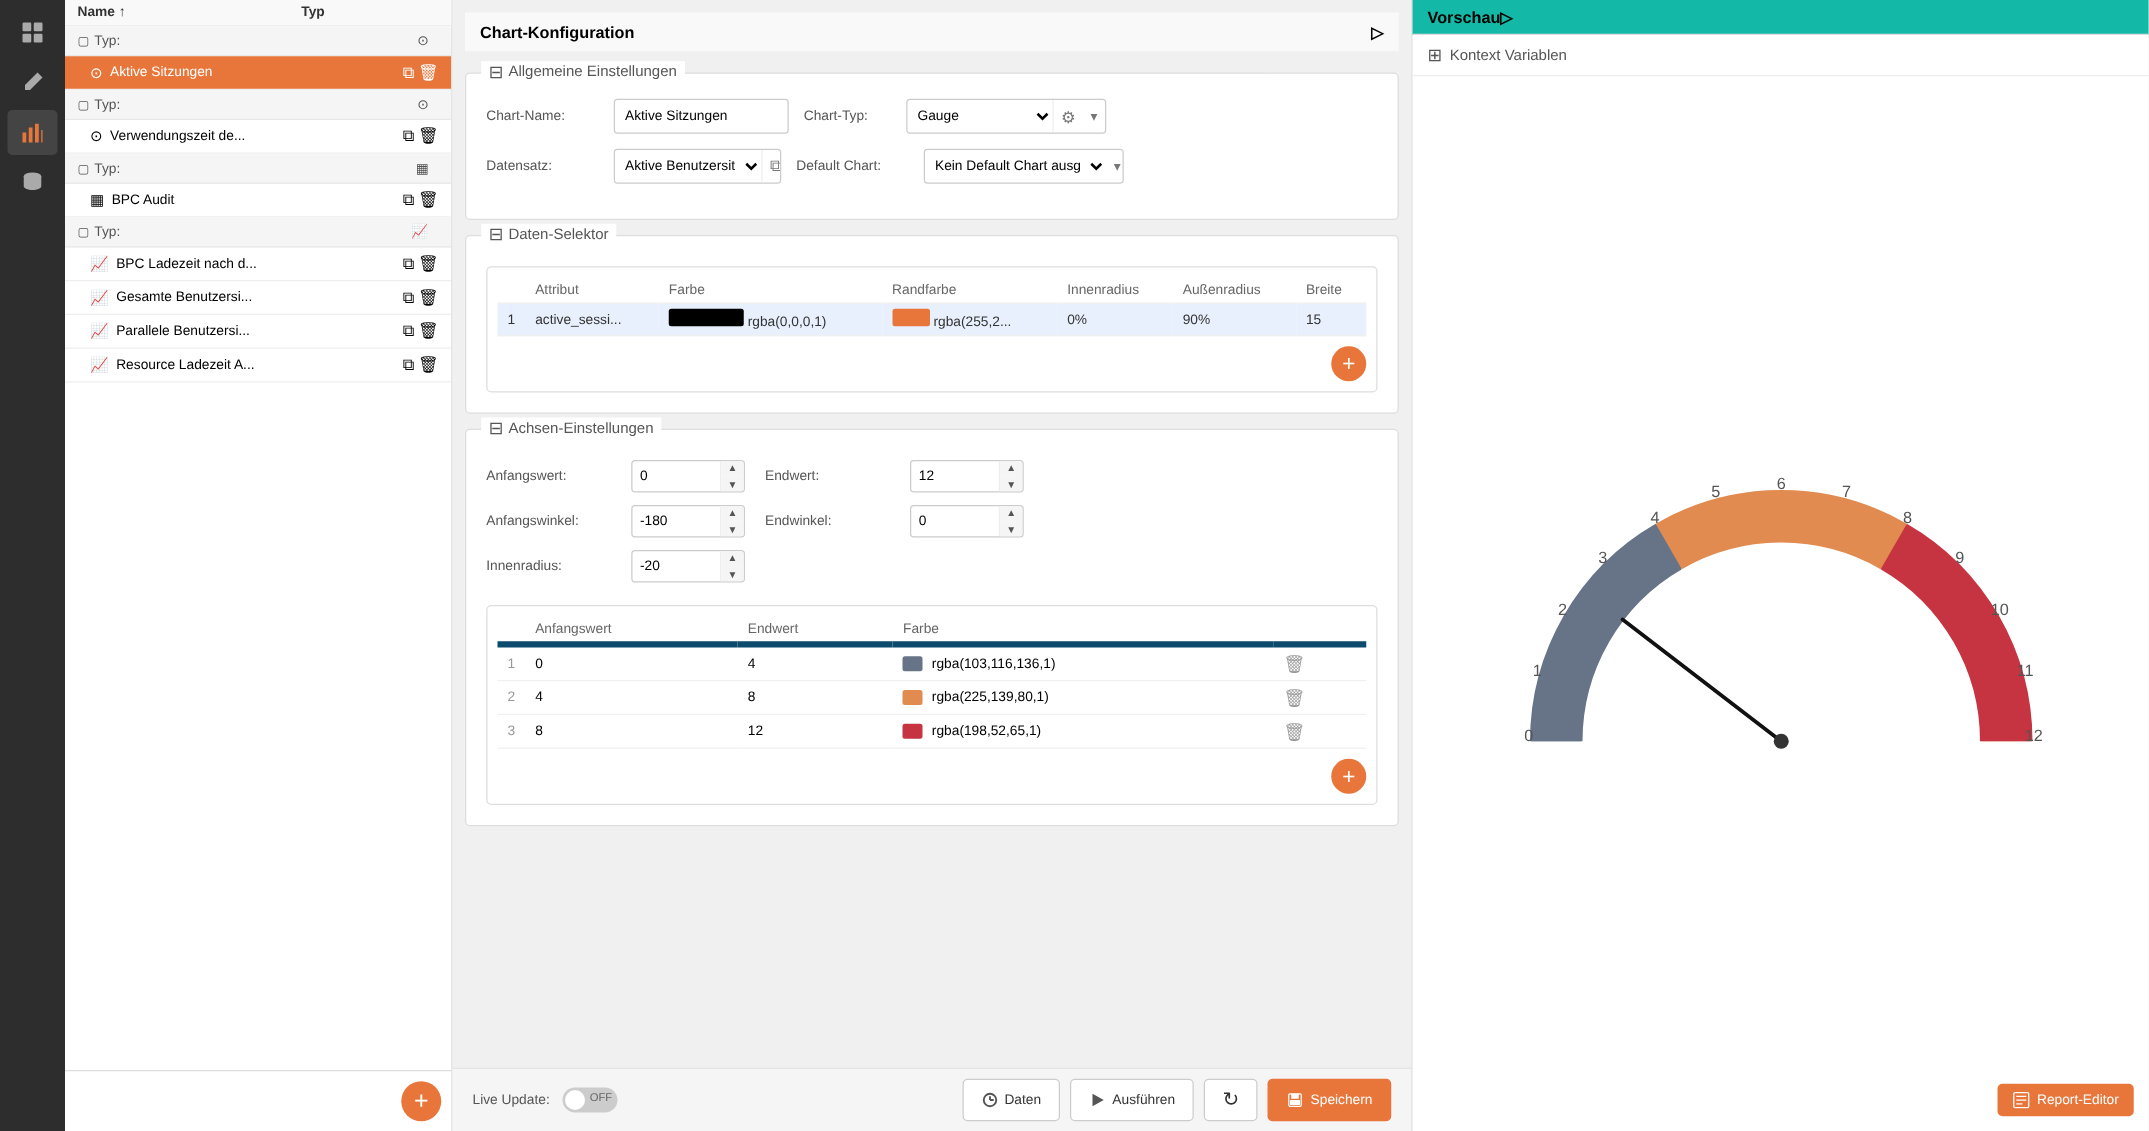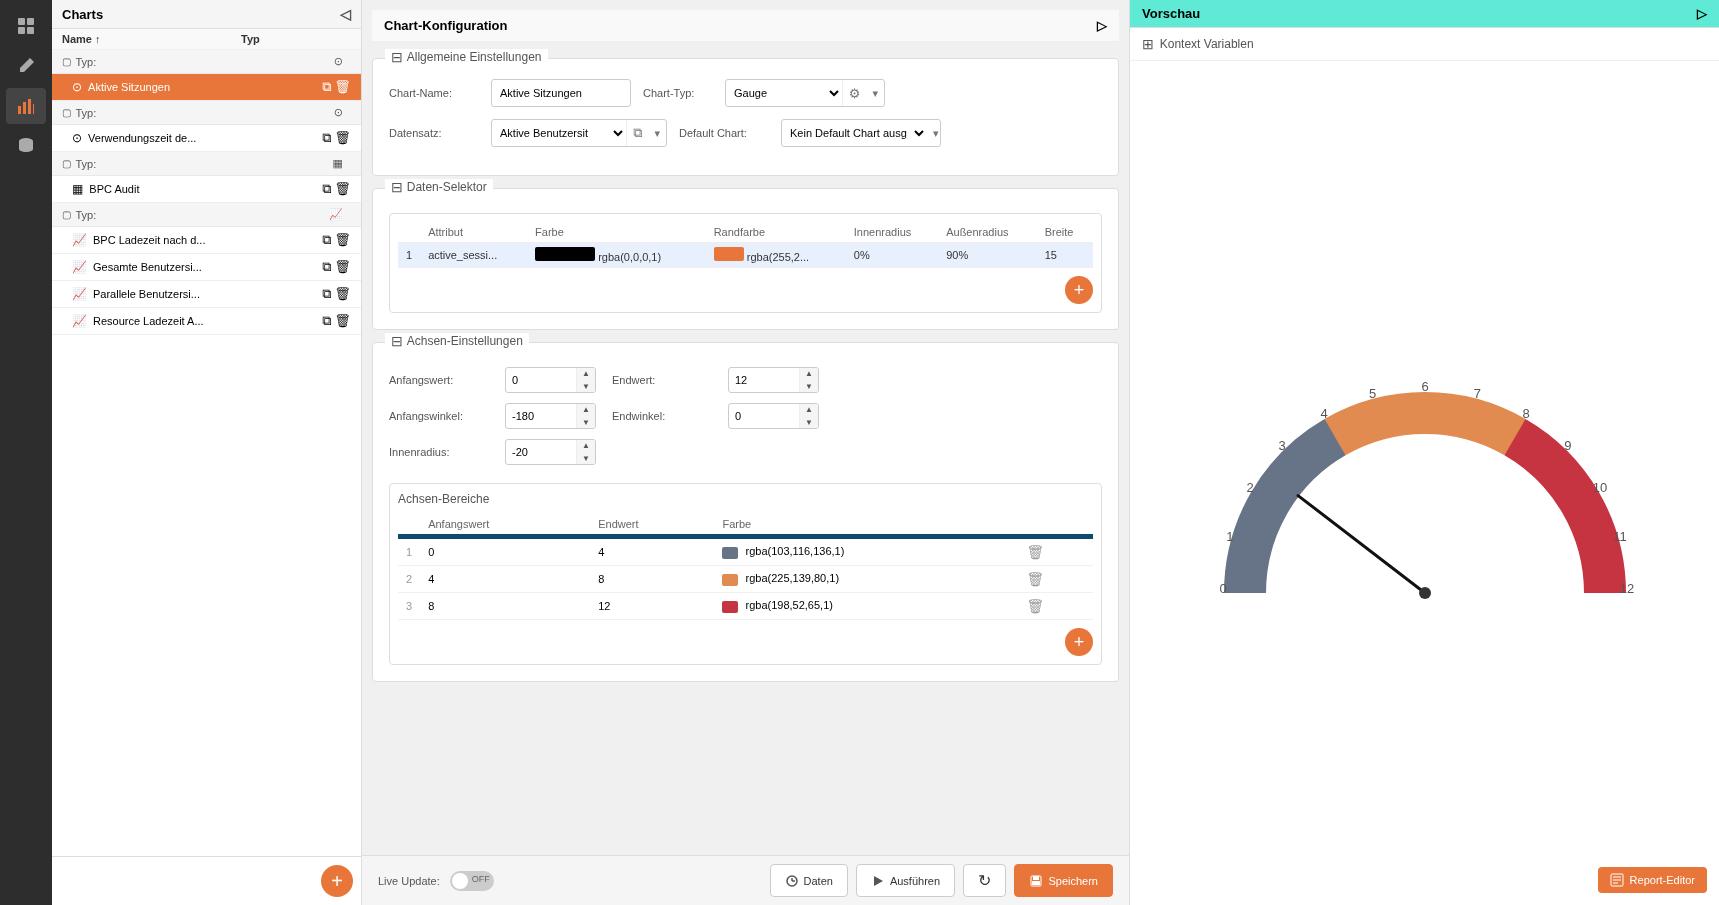--- a/index.html
+++ b/index.html
@@ -383,23 +383,22 @@
       width: 590px;
       background: #fff;
       border-left: 1px solid #ddd;
       display: flex;
       flex-direction: column;
       flex-shrink: 0;
     }
     .preview-header {
       display: flex;
       align-items: center;
-      justify-content: space-between;
       padding: 6px 12px;
-      background: #5eead4;
+      background: #14b8a6;
       border-bottom: 1px solid #ddd;
       font-size: 13px;
       font-weight: bold;
     }
     .kontext-section {
       padding: 8px 12px;
       border-bottom: 1px solid #eee;
       display: flex;
       align-items: center;
       gap: 6px;
@@ -474,24 +473,20 @@
   <div class="icon-sidebar-item">
     <svg width="20" height="20" viewBox="0 0 20 20" fill="currentColor">
       <ellipse cx="10" cy="5" rx="7" ry="3"></ellipse>
       <path d="M3 5v4c0 1.66 3.13 3 7 3s7-1.34 7-3V5"></path>
       <path d="M3 9v4c0 1.66 3.13 3 7 3s7-1.34 7-3V9"></path>
     </svg>
   </div>
 </div>
 
 <div class="charts-panel">
-  <div class="charts-header">
-    <span>Charts</span>
-    <span class="collapse-btn">◁</span>
-  </div>
   <div class="charts-col-headers">
     <span class="charts-col-name">Name ↑</span>
     <span class="charts-col-typ">Typ</span>
     <span class="charts-col-actions"></span>
   </div>
   <div class="charts-list">
 
     <div class="chart-group-header">
       <span class="expand-icon">▢</span>
       <span>Typ: </span>
@@ -599,21 +594,21 @@
           <div class="select-with-btn" style="width:160px;">
             <select>
               <option>Gauge</option>
             </select>
             <span class="select-icon-btn">⚙</span>
             <span class="select-arrow">▾</span>
           </div>
         </div>
         <div class="form-row">
           <label class="form-label">Datensatz:</label>
-          <div class="select-with-btn" style="width:176px;">
+          <div class="select-with-btn" style="width:134px;">
             <select>
               <option>Aktive Benutzersit</option>
             </select>
             <span class="select-icon-btn">⧉</span>
             <span class="select-arrow">▾</span>
           </div>
           <label class="form-label" style="min-width:90px;">Default Chart:</label>
           <div class="select-with-btn" style="width:160px;">
             <select>
               <option>Kein Default Chart ausg</option>
@@ -717,21 +712,20 @@
               <input type="number" value="-20" style="">
               <div class="spin-btns">
                 <button class="spin-btn">▲</button>
                 <button class="spin-btn">▼</button>
               </div>
             </div>
           </div>
         </div>
 
         <div class="sub-section">
-          <div class="sub-section-title">Achsen-Bereiche</div>
           <table class="bereiche-table">
             <thead>
               <tr>
                 <th></th>
                 <th>Anfangswert</th>
                 <th>Endwert</th>
                 <th>Farbe</th>
                 <th></th>
               </tr>
             </thead>

